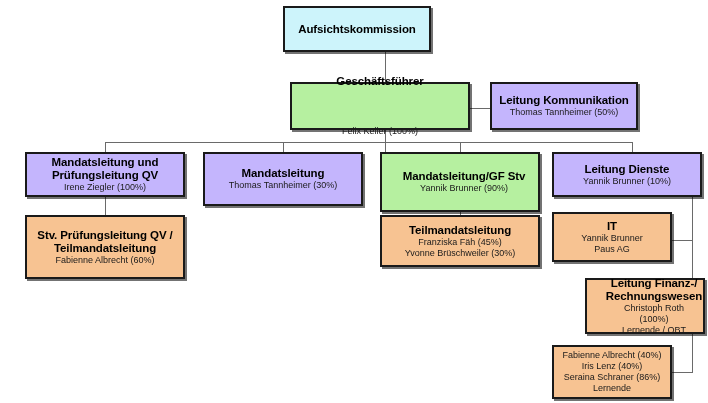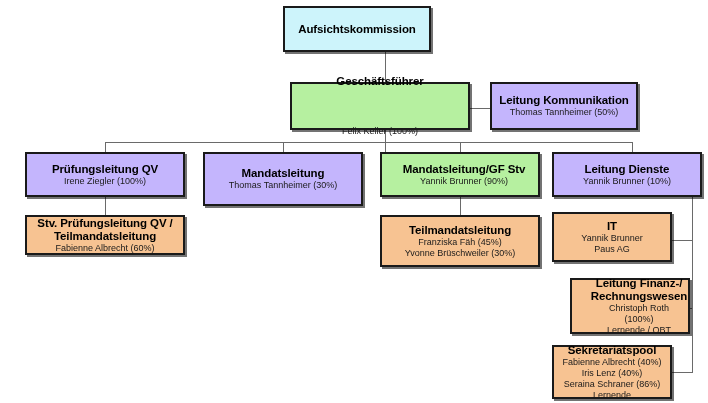--- a/index.html
+++ b/index.html
@@ -90,65 +90,65 @@
     <div class="title">Geschäftsführer</div>
     <div class="sub">Felix Keller (100%)</div>
   </div>
 
   <div class="node c-yellow" style="left:490px; top:82px; width:148px; height:48px;">
     <div class="title">Leitung Kommunikation</div>
     <div class="sub">Thomas Tannheimer (50%)</div>
   </div>
 
   <div class="node c-yellow" style="left:25px; top:152px; width:160px; height:45px;">
+    <div class="title">Mandatsleitung und</div>
     <div class="title">Prüfungsleitung QV</div>
     <div class="sub">Irene Ziegler (100%)</div>
   </div>
 
   <div class="node c-yellow" style="left:203px; top:152px; width:160px; height:54px;">
     <div class="title">Mandatsleitung</div>
     <div class="sub">Thomas Tannheimer (30%)</div>
   </div>
 
-  <div class="node c-green" style="left:380px; top:152px; width:160px; height:45px;padding-left:12px;">
+  <div class="node c-green" style="left:380px; top:152px; width:160px; height:60px;padding-left:12px;">
     <div class="title">Mandatsleitung/GF Stv</div>
     <div class="sub">Yannik Brunner (90%)</div>
   </div>
 
   <div class="node c-yellow" style="left:552px; top:152px; width:150px; height:45px;">
     <div class="title">Leitung Dienste</div>
     <div class="sub">Yannik Brunner (10%)</div>
   </div>
 
-  <div class="node c-orange" style="left:25px; top:215px; width:160px; height:40px;">
+  <div class="node c-orange" style="left:25px; top:215px; width:160px; height:64px;">
     <div class="title">Stv. Prüfungsleitung QV /</div>
     <div class="title">Teilmandatsleitung</div>
     <div class="sub">Fabienne Albrecht (60%)</div>
   </div>
 
   <div class="node c-orange" style="left:380px; top:215px; width:160px; height:52px;">
     <div class="title">Teilmandatsleitung</div>
     <div class="sub">Franziska Fäh (45%)</div>
     <div class="sub">Yvonne Brüschweiler (30%)</div>
   </div>
 
   <div class="node c-orange" style="left:552px; top:212px; width:120px; height:50px;">
     <div class="title">IT</div>
     <div class="sub">Yannik Brunner</div>
     <div class="sub">Paus AG</div>
   </div>
 
-  <div class="node c-orange" style="left:570px; top:278px; width:120px; height:56px;padding-left:22px;">
+  <div class="node c-orange" style="left:585px; top:278px; width:120px; height:56px;padding-left:22px;">
     <div class="title">Leitung Finanz-/</div>
     <div class="title">Rechnungswesen</div>
     <div class="sub">Christoph Roth (100%)</div>
     <div class="sub">Lernende / OBT</div>
   </div>
 
   <div class="node c-orange" style="left:552px; top:345px; width:120px; height:54px;">
-    <div class="title">Sekretariatspool</div>
     <div class="sub">Fabienne Albrecht (40%)</div>
     <div class="sub">Iris Lenz (40%)</div>
     <div class="sub">Seraina Schraner (86%)</div>
     <div class="sub">Lernende</div>
   </div>
 
 </div>
 
 </body></html>

